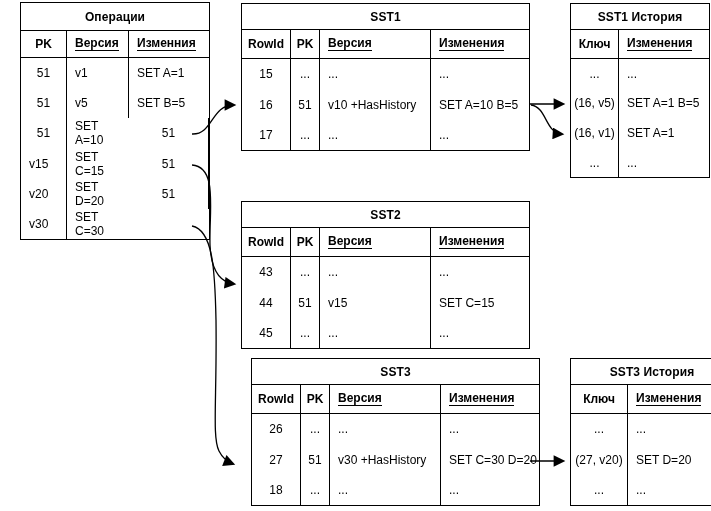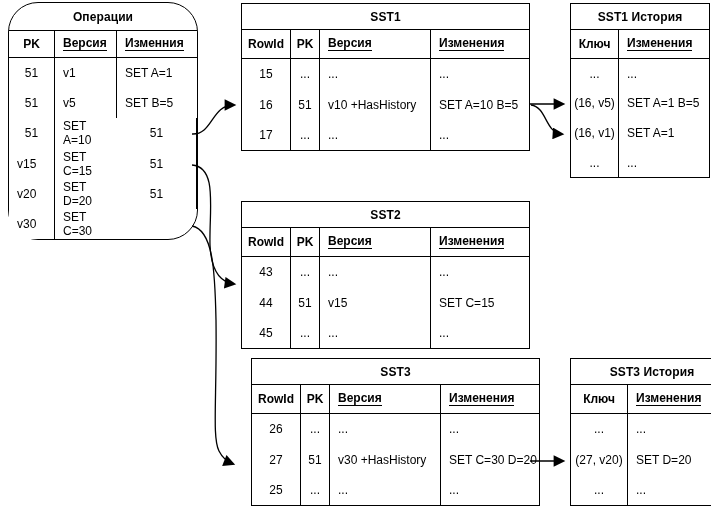--- a/index.html
+++ b/index.html
@@ -19,21 +19,21 @@
   .ctr { justify-content:center; }
   .lft { padding-left:8px; }
   .u { border-bottom:1.4px solid #000; padding-bottom:1px; line-height:1.05; }
   svg.arrows { position:absolute; left:0; top:0; pointer-events:none; }
   path.ar { stroke:#000; stroke-width:1.3; fill:none; }
   #ah path { fill:#000; stroke:none; }
 </style>
 </head>
 <body>
 
-<div class="tbl" style="left:8px;top:2px;width:190px;border-radius:30px;">
+<div class="tbl" style="left:20px;top:2px;width:190px;">
   <div class="ttl" style="height:27px">Операции</div>
   <div class="bdy" style="grid-template-columns:46px 62px 1fr;grid-template-rows:27px repeat(6,30.2px)">
     <div class="hc ctr br">
         <span>PK</span>
       </div>
     <div class="hc lft br">
         <span class="u">Версия</span>
       </div>
     <div class="hc lft">
         <span class="u">Изменния</span>
@@ -173,21 +173,21 @@
     <div class="c ctr br">26</div>
     <div class="c ctr br">...</div>
     <div class="c lft br">...</div>
     <div class="c lft">...</div>
 
     <div class="c ctr br">27</div>
     <div class="c ctr br">51</div>
     <div class="c lft br">v30 +HasHistory</div>
     <div class="c lft">SET C=30 D=20</div>
 
-    <div class="c ctr br">25</div>
+    <div class="c ctr br">18</div>
     <div class="c ctr br">...</div>
     <div class="c lft br">...</div>
     <div class="c lft">...</div>
   </div>
 </div>
 
 <div class="tbl" style="left:570px;top:358px;width:164px;">
   <div class="ttl" style="height:25px">SST3 История</div>
   <div class="bdy" style="grid-template-columns:57px 1fr;grid-template-rows:29px repeat(3,30.4px)">
     <div class="hc ctr br">

